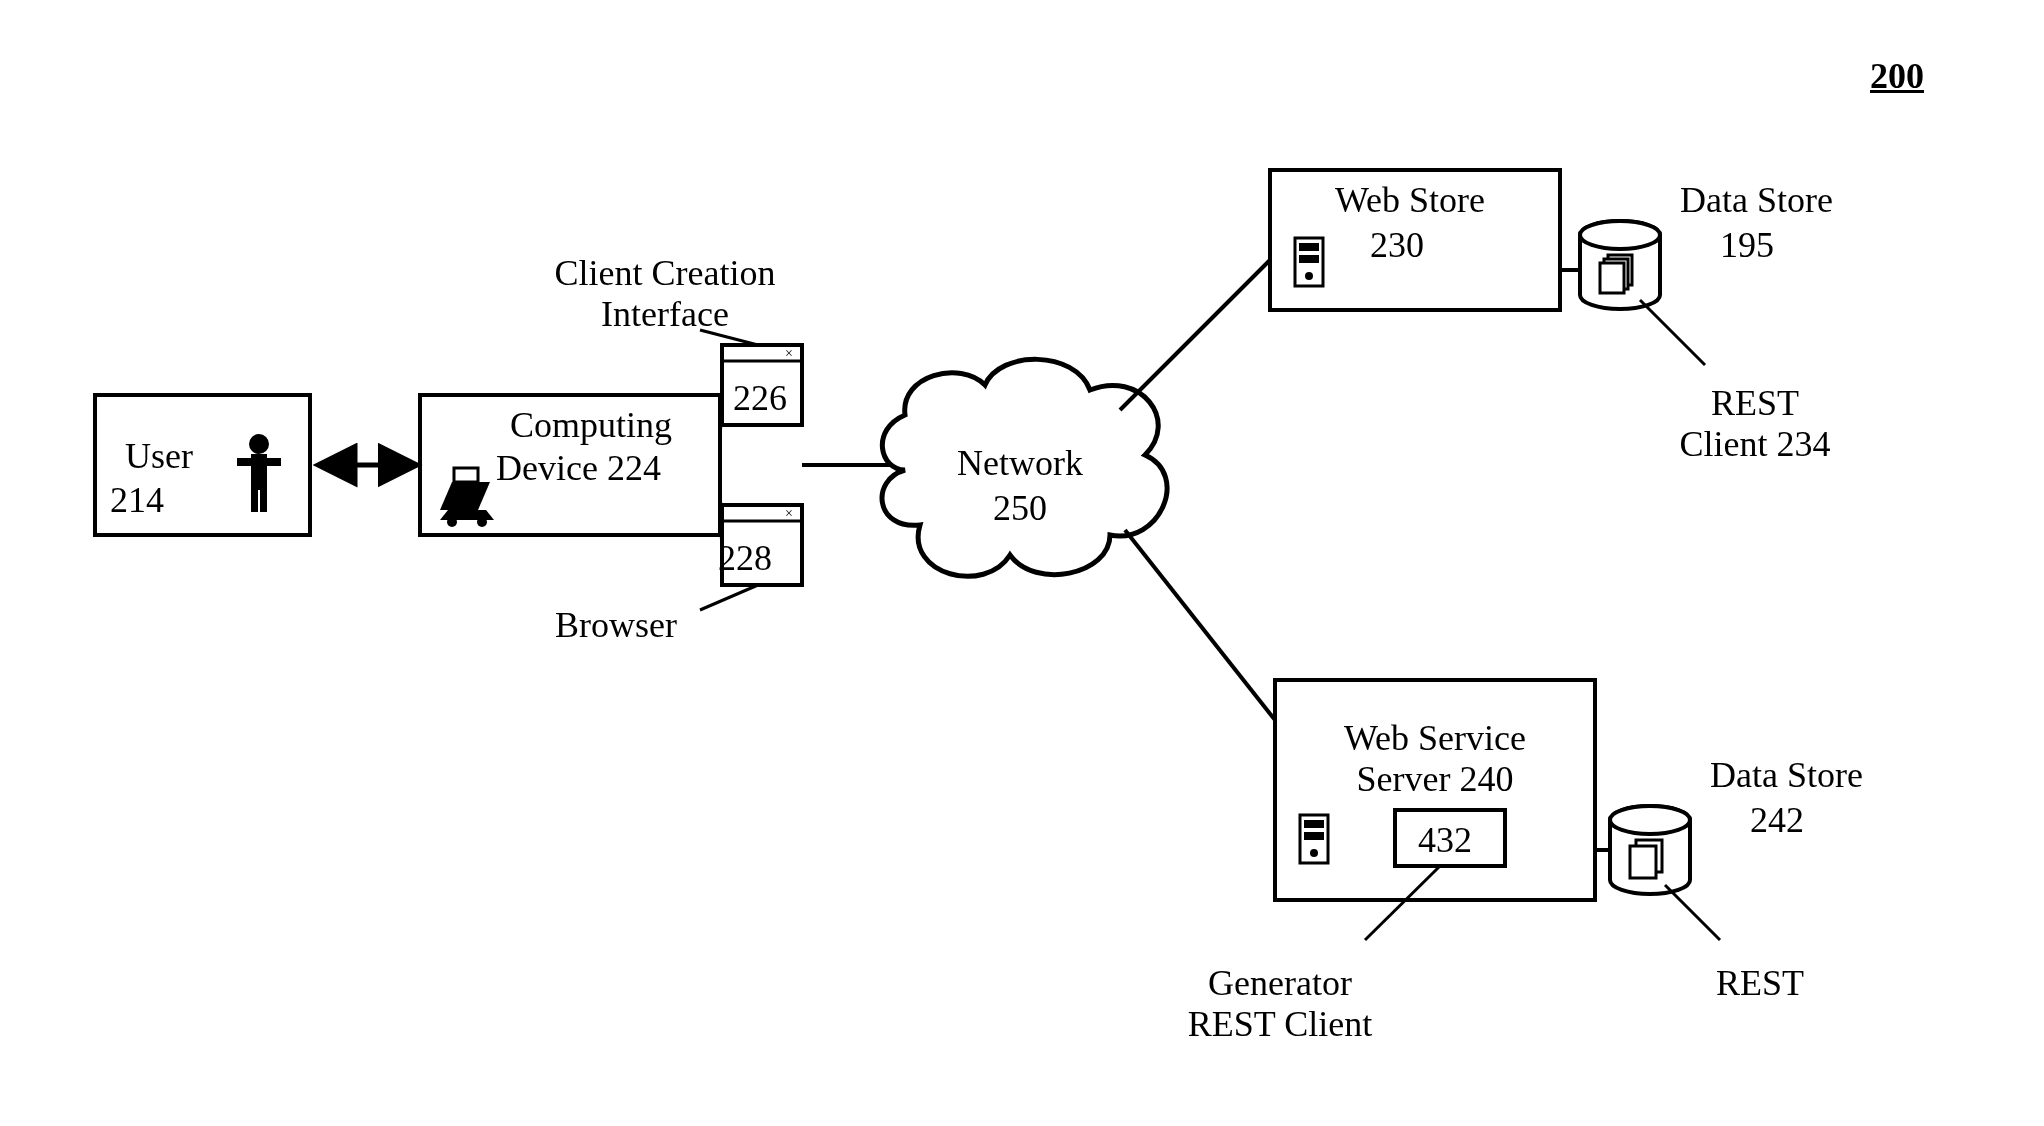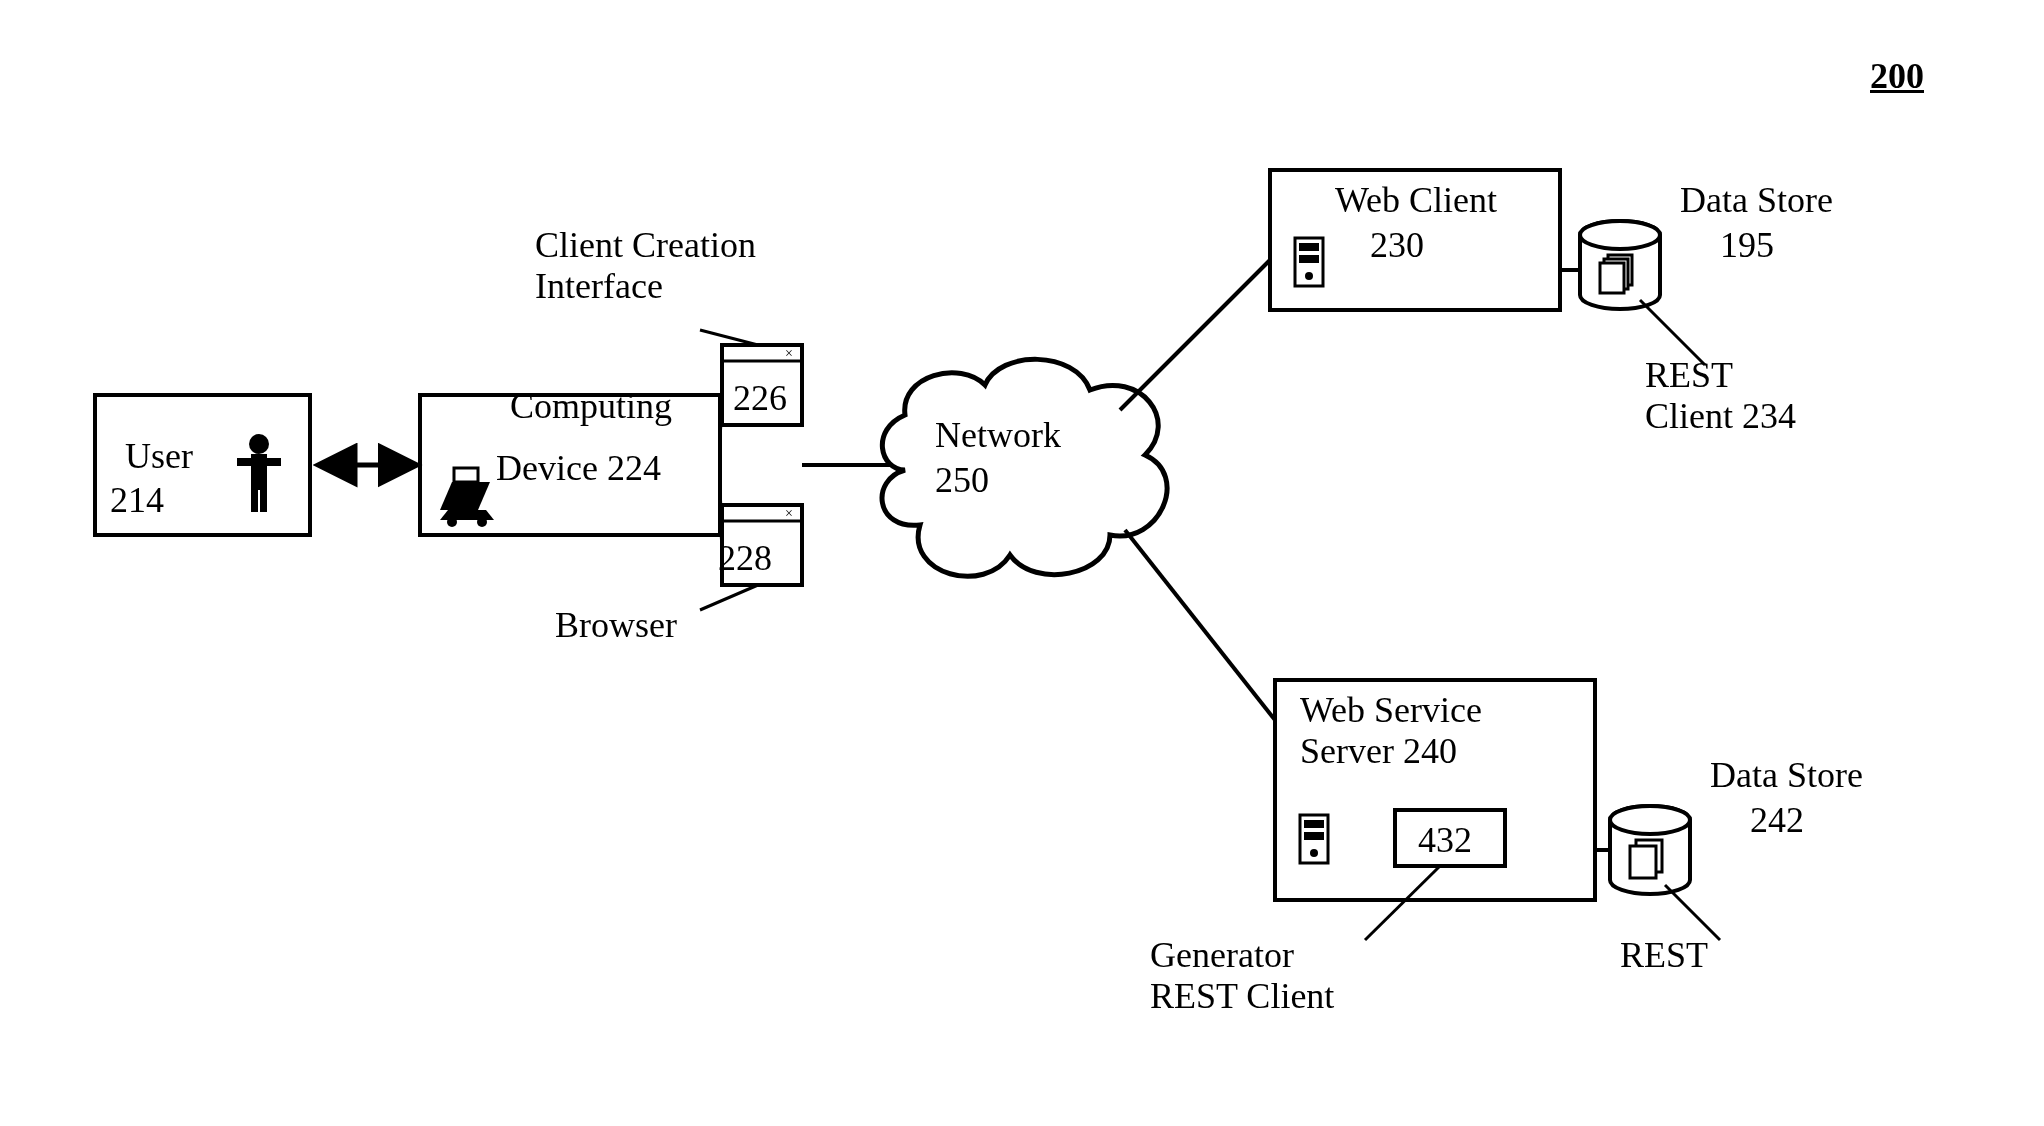--- a/index.html
+++ b/index.html
@@ -15,21 +15,21 @@
   .stage {
     position: relative;
     width: 2044px;
     height: 896px;
   }
   .label {
     position: absolute;
     white-space: nowrap;
     line-height: 1.15;
   }
-  .center { text-align: left; }
+  .center { text-align: center; margin-top: 28px; }
   .figure-number {
     position: absolute;
     font-weight: bold;
     text-decoration: underline;
   }
   svg.overlay {
     position: absolute;
     left: 0; top: 0;
     width: 2044px;
     height: 1126px;
@@ -174,40 +174,40 @@
 
   <line x1="1595" y1="850" x2="1610" y2="850" stroke="#000" stroke-width="4"></line>
 
   <line x1="1665" y1="885" x2="1720" y2="940" stroke="#000" stroke-width="3"></line>
 
 </svg>
 
 <div class="label" style="left:125px; top:405px;margin-top:31px;">User</div>
 <div class="label" style="left:110px; top:480px;">214</div>
 
-<div class="label" style="left:510px; top:386px;">Computing</div>
+<div class="label" style="left:510px; top:405px;">Computing</div>
 <div class="label" style="left:496px; top:448px;">
   <span>Device</span>
   <span> </span>
   <span>224</span>
 </div>
 
 <div class="label center" style="left:535px; top:225px; width:260px;">
   <div>Client Creation</div>
   <div>Interface</div>
 </div>
 <div class="label" style="left:733px; top:378px;">226</div>
 
 <div class="label" style="left:555px; top:605px;">Browser</div>
 <div class="label" style="left:718px; top:538px;">228</div>
 
 <div class="label center" style="left:935px; top:415px; width:170px;">Network</div>
 <div class="label center" style="left:935px; top:460px; width:170px;">250</div>
 
-<div class="label" style="left:1335px; top:180px;">Web Client</div>
+<div class="label" style="left:1335px; top:180px;">Web Store</div>
 <div class="label" style="left:1370px; top:225px;">230</div>
 
 <div class="label" style="left:1680px; top:180px;">Data Store</div>
 <div class="label" style="left:1720px; top:225px;">195</div>
 
 <div class="label center" style="left:1645px; top:355px; width:220px;">
   <div>REST</div>
   <div>
     <span>Client</span>
     <span> </span>

